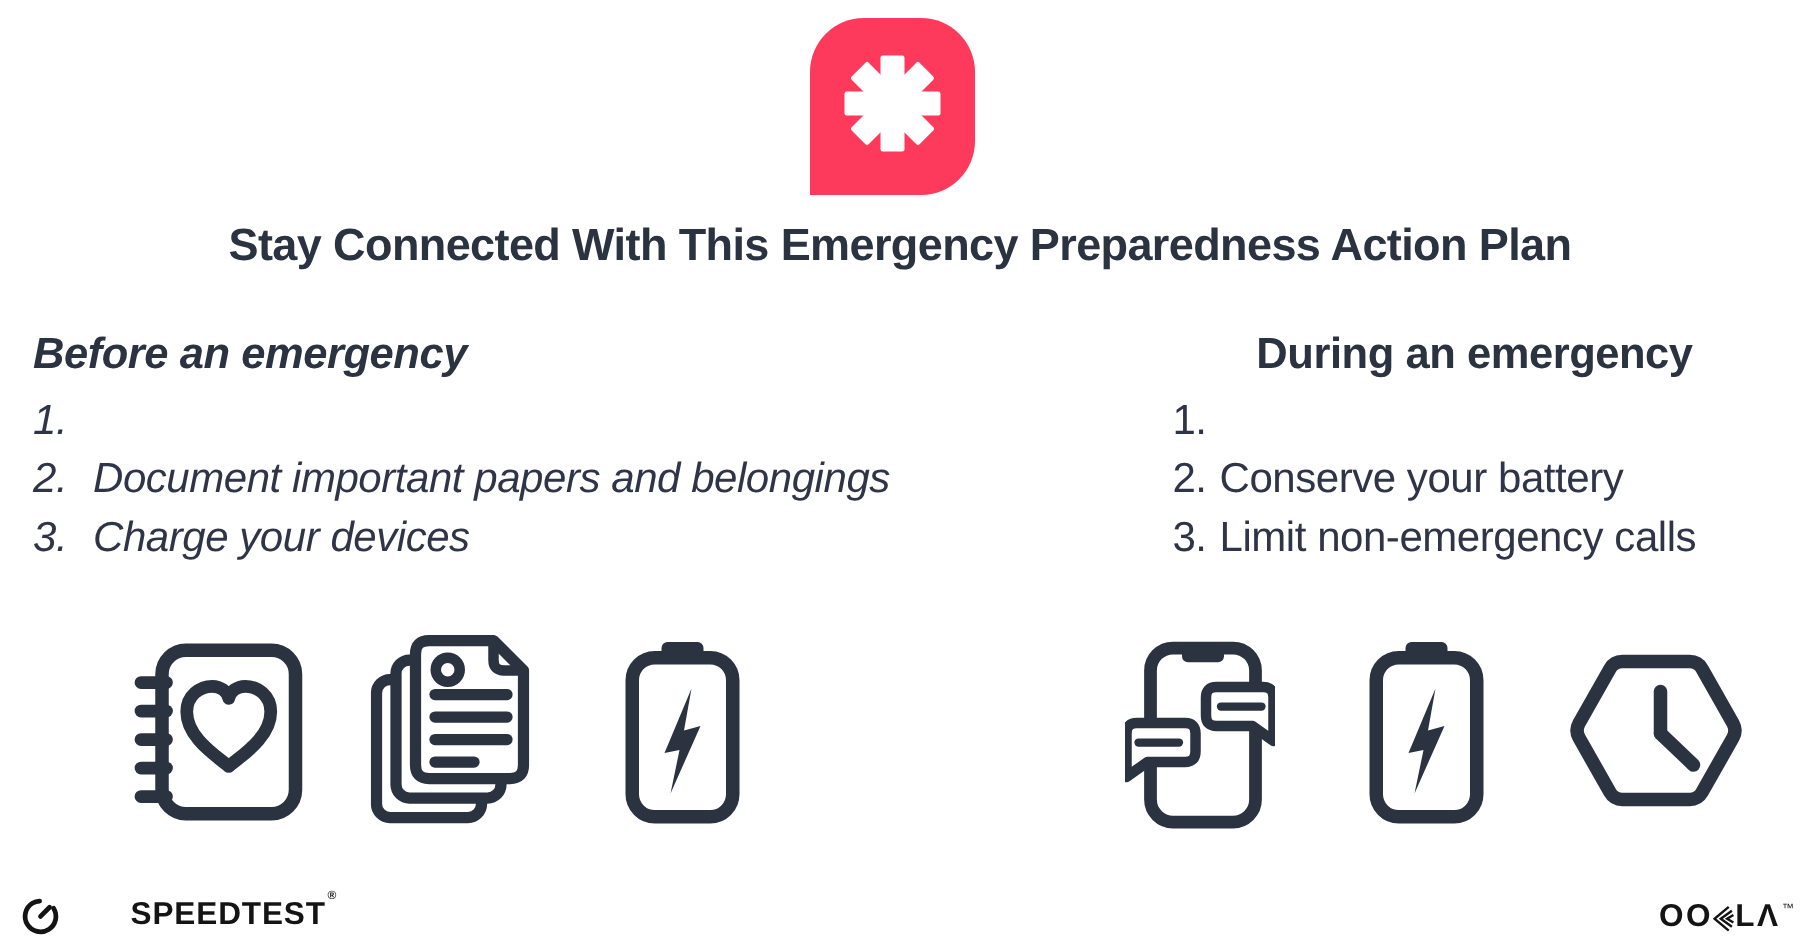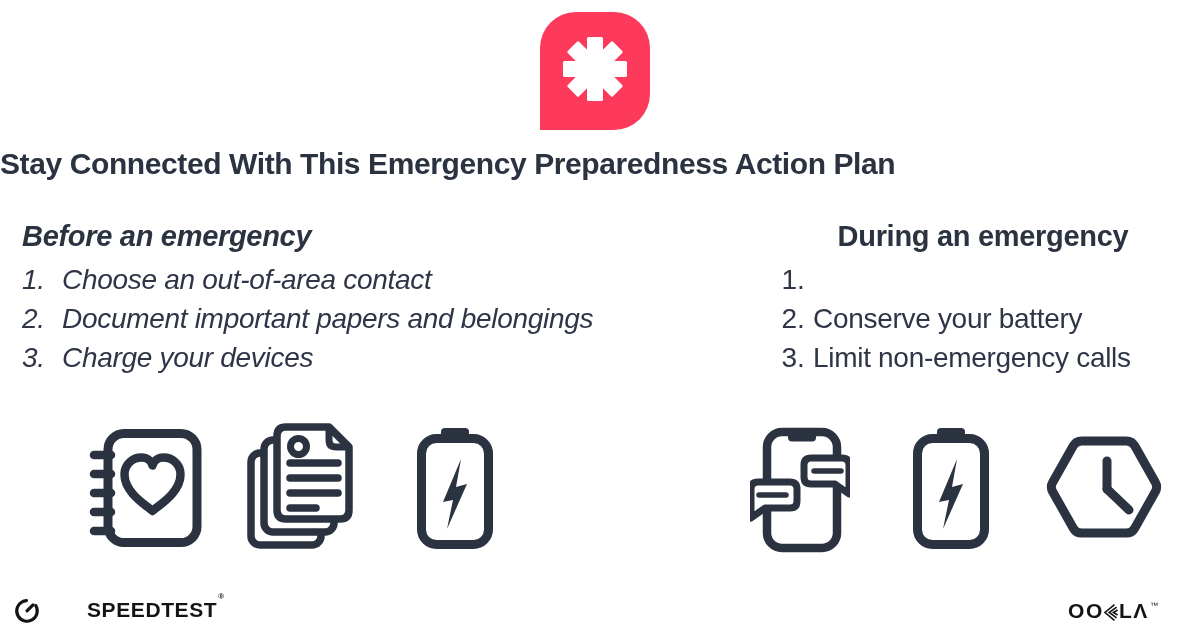--- a/index.html
+++ b/index.html
@@ -17,20 +17,21 @@
   .logo-bubble {
     left: 540px; top: 12px; width: 110px; height: 118px;
     background: #FD3A5C;
     border-radius: 36px 36px 36px 0;
     display: flex; align-items: center; justify-content: center;
   }
 
   
   .title {
     left: 0; top: 147px; width: 1200px;
+    text-align: center;
     font-size: 30px; font-weight: bold;
     letter-spacing: -0.4px;
     color: #2B3240;
   }
 
   
   .col { top: 219px; }
   .col-left  { left: 22px;  width: 720px; font-style: italic; }
   .col-right { left: 773px; width: 420px; text-align: center; }
   .col h2 {
@@ -57,21 +58,21 @@
   
   .speedtest {
     left: 13px; top: 596px; height: 28px;
     display: flex; align-items: center; gap: 6px; color: #141414;
   }
   .speedtest .word {
     font-size: 21px; font-weight: bold; letter-spacing: 0.6px; margin-left: 40px;
   }
   .tm-mark { font-size: 8px; vertical-align: top; position: relative; top: -6px; left: 1px; }
   .ookla {
-    left: 1068px; top: 599px; height: 24px;
+    left: 1106px; top: 599px; height: 24px;
     display: flex; align-items: center; color: #141414;
   }
   .ookla .part {
     font-size: 21px; font-weight: 600; letter-spacing: 1.6px;
   }
   .ookla svg { margin: 0 1px 0 0; position: relative; top: 1px; }
 </style>
 </head>
 <body>
 
@@ -88,21 +89,20 @@
   </span>
 </div>
 
 <h1 class="abs title">Stay Connected With This Emergency Preparedness Action Plan</h1>
 
 <div class="abs col col-left">
   <h2>Before an emergency</h2>
   <ol>
     <li>
       <span class="num">1.</span>
-      <span>Choose an out-of-area contact</span>
     </li>
     <li>
       <span class="num">2.</span>
       <span>Document important papers and belongings</span>
     </li>
     <li>
       <span class="num">3.</span>
       <span>Charge your devices</span>
     </li>
   </ol>

